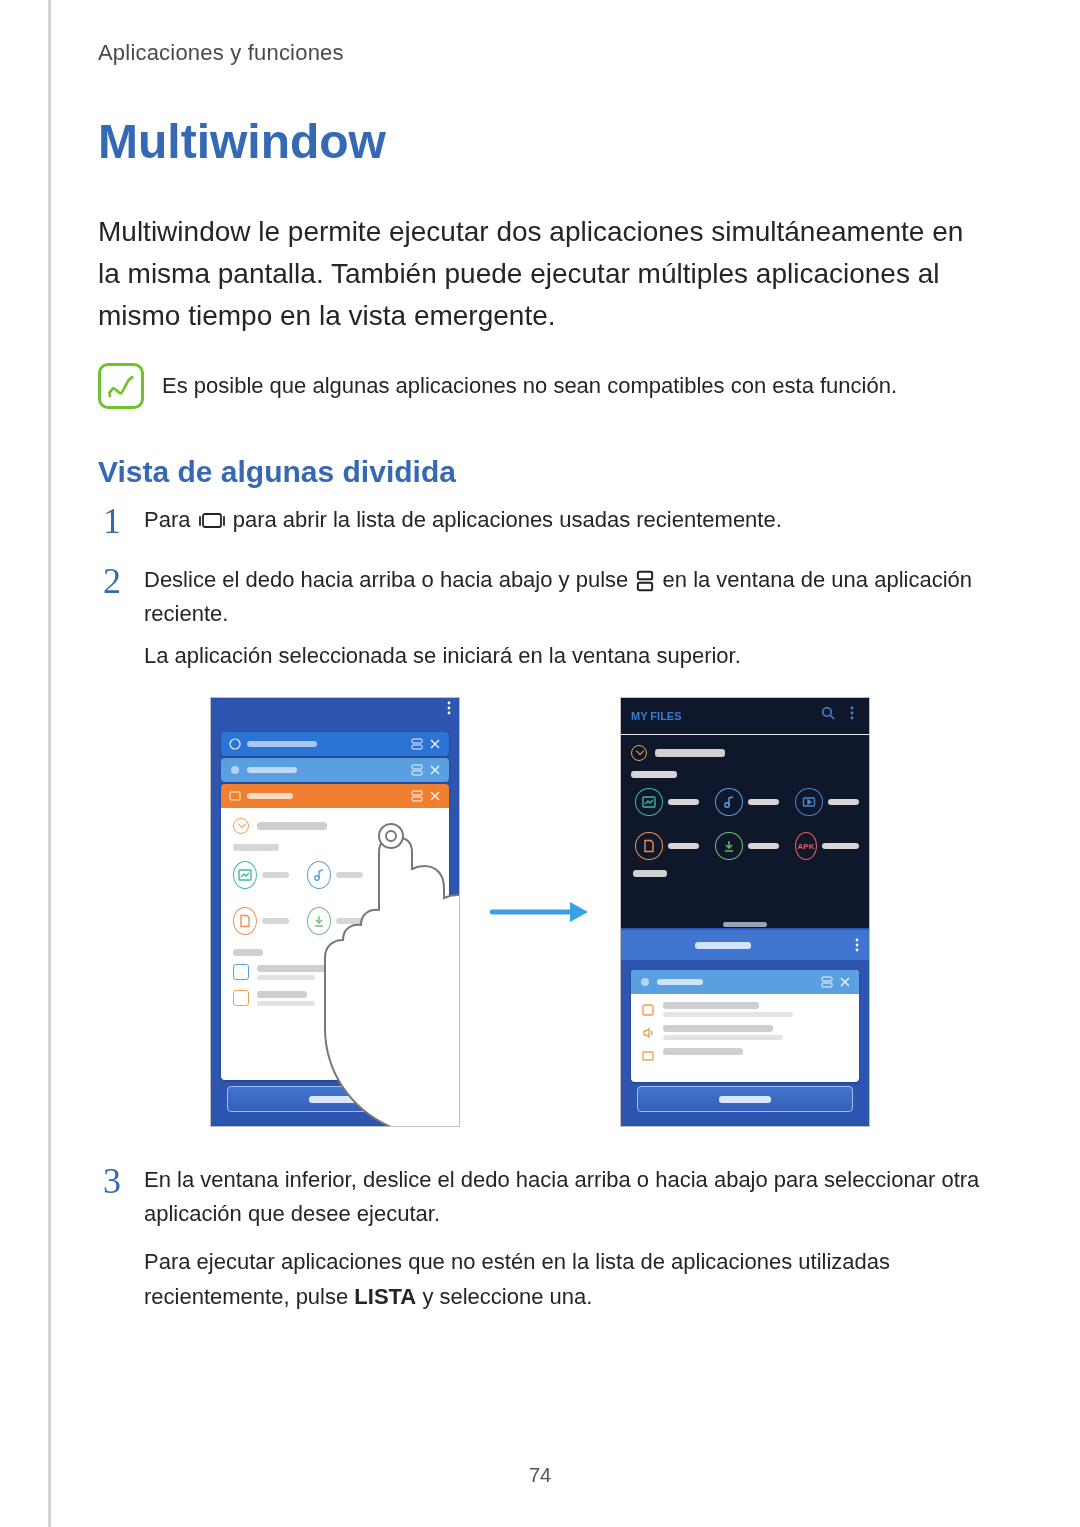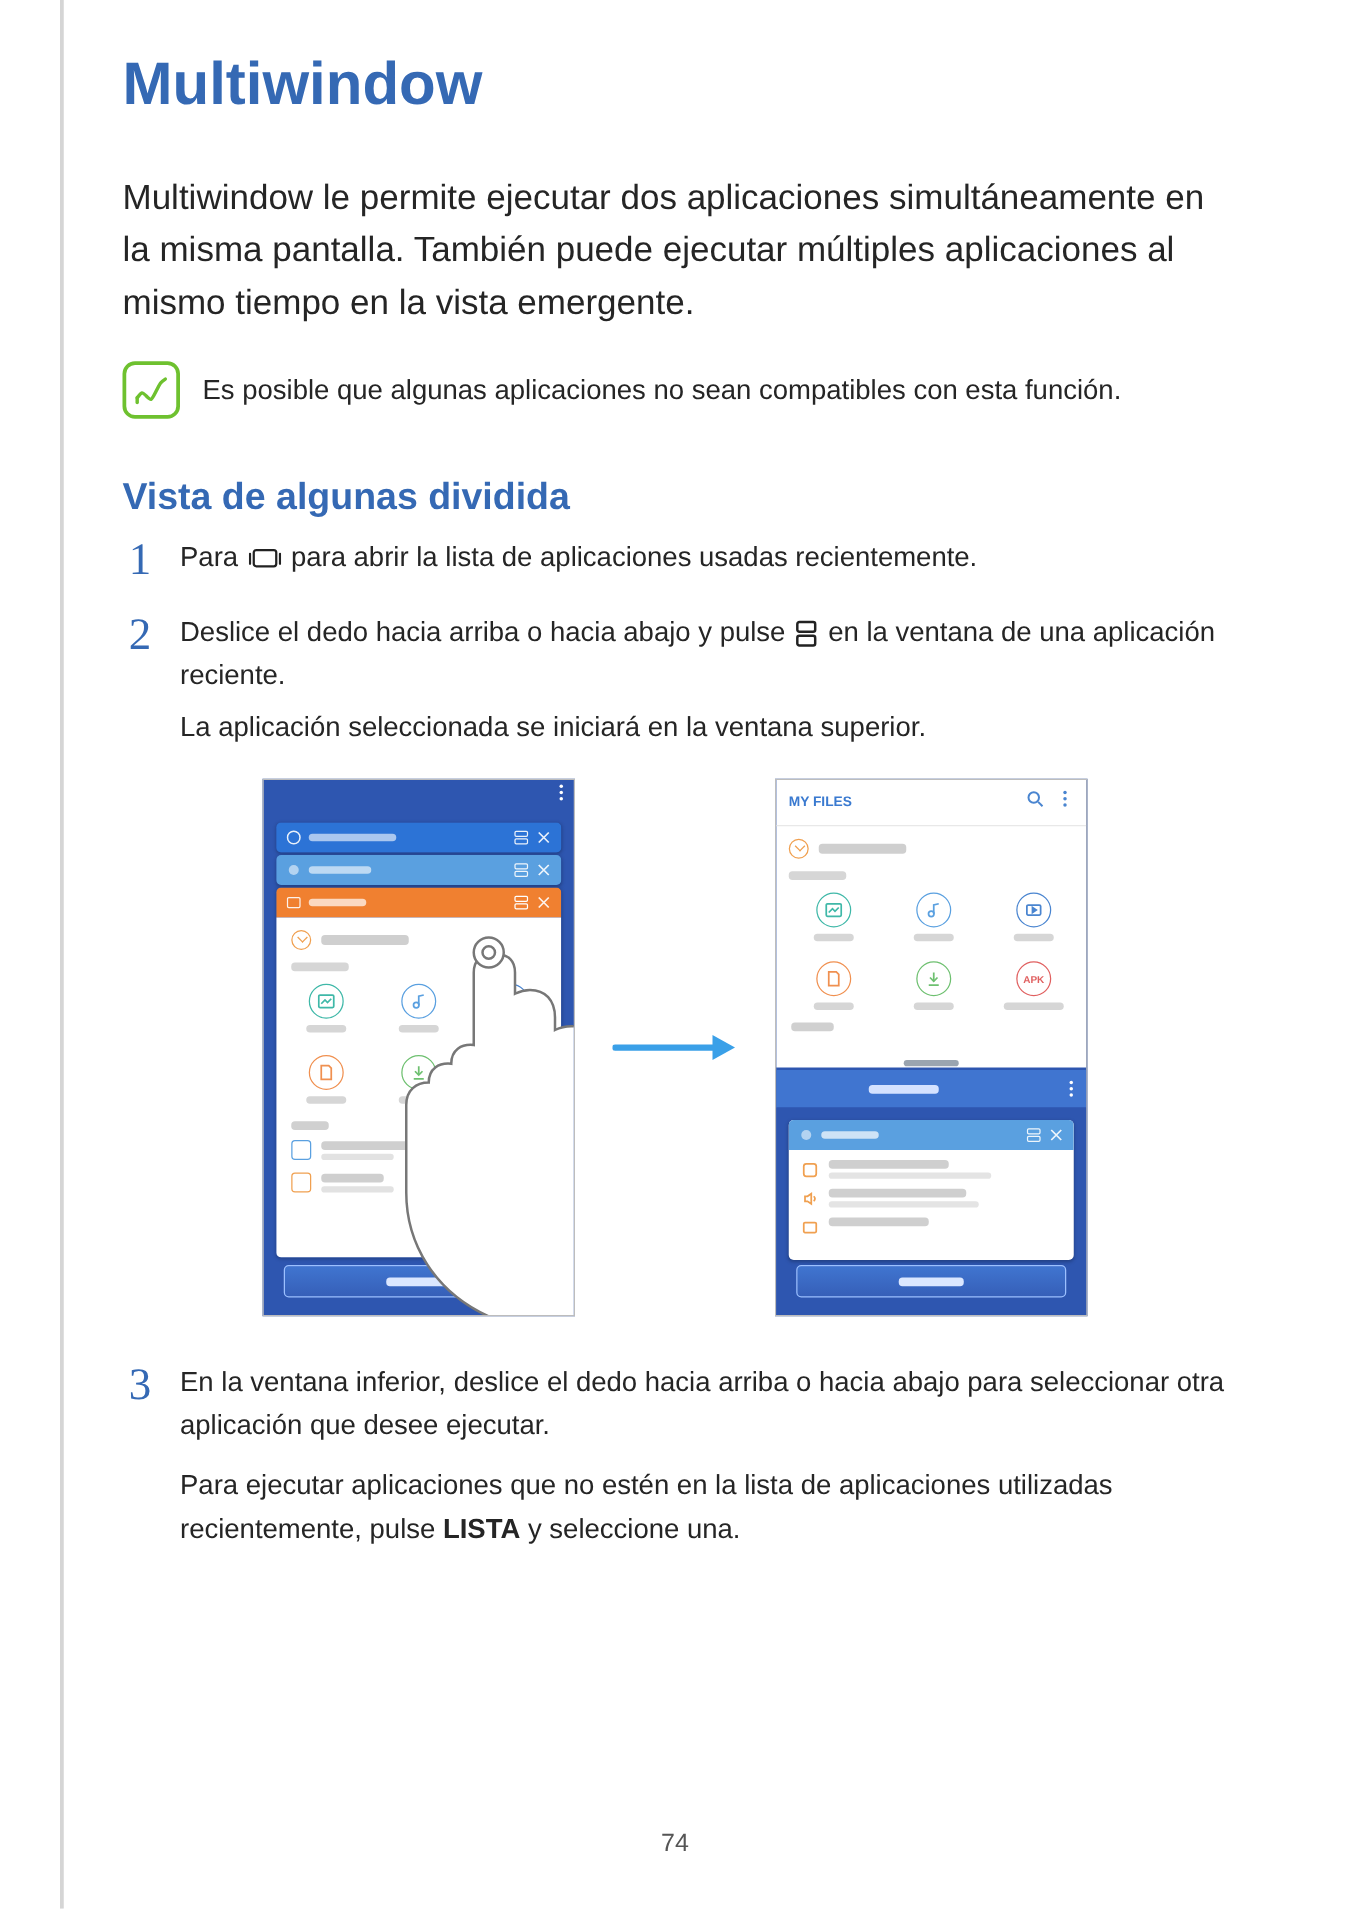--- a/index.html
+++ b/index.html
@@ -144,21 +144,21 @@
   .c2 .card-header{background:#5aa0e0;}
   .c3{top:86px;height:296px;}
   .c3 .card-header{background:#f08030;}
   .c3 .card-body-white{height:272px;padding:10px 12px;}
   .mf-row{display:flex;align-items:center;gap:8px;margin-bottom:10px;}
   .mf-clock{width:16px;height:16px;border:1.5px solid #f0a050;border-radius:50%;position:relative;}
   .mf-clock::after{content:"";position:absolute;left:50%;top:50%;width:5px;height:5px;border-left:1.5px solid #f0a050;border-bottom:1.5px solid #f0a050;transform:translate(-2px,-5px) rotate(-45deg);}
   .mf-label{height:8px;background:#cfcfcf;border-radius:3px;flex:0 0 70px;}
   .mf-cat{height:7px;width:46px;background:#d6d6d6;border-radius:3px;margin:4px 0 10px 0;}
   .mf-grid{display:flex;gap:18px;flex-wrap:wrap;}
-  .mf-cell{width:56px;display:flex;flex-direction:column;align-items:center;gap:5px;}
+  .mf-cell{width:56px;display:flex;align-items:center;gap:5px;}
   .mf-ico{width:28px;height:28px;border-radius:50%;border:1.5px solid;display:flex;align-items:center;justify-content:center;}
   .mf-ico svg{width:14px;height:14px;}
   .teal{border-color:#3fb8a8;color:#3fb8a8;}
   .blue{border-color:#5aa0e0;color:#5aa0e0;}
   .blue2{border-color:#4a85d0;color:#4a85d0;}
   .orange{border-color:#f09050;color:#f09050;}
   .green{border-color:#6ec070;color:#6ec070;}
   .red{border-color:#e06060;color:#e06060;font-size:8px;font-weight:700;}
   .mf-cap{height:6px;width:32px;background:#d6d6d6;border-radius:3px;}
   .mf-sec{height:7px;width:30px;background:#d0d0d0;border-radius:3px;margin:14px 0 8px 0;}
@@ -183,21 +183,21 @@
     width:210px;height:320px;
     pointer-events:none;
   }
 
   
   .arrow{width:100px;display:flex;align-items:center;justify-content:center;}
   .arrow svg{width:100px;height:28px;}
 
   
   .rp-top{
-    position:absolute;left:0;right:0;top:0;height:230px;background:#ffffff;
+    position:absolute;left:0;right:0;top:0;height:230px;background:#0f172a;
     padding:8px 10px;
   }
   .rp-title{font-size:11px;font-weight:700;color:#3a7ad0;}
   .rp-tools{position:absolute;right:10px;top:8px;display:flex;gap:10px;align-items:center;}
   .rp-tools svg{width:14px;height:14px;color:#4a85d0;}
   .rp-sep{height:1px;background:#e8e8e8;margin:10px -10px 10px -10px;}
   .rp-grid{display:flex;gap:16px;flex-wrap:wrap;padding-left:4px;}
   .rp-grid .mf-cell{width:64px;}
   .rp-sec{height:7px;width:34px;background:#d0d0d0;border-radius:3px;margin:10px 0 0 2px;}
   .rp-handle{
@@ -236,20 +236,21 @@
   }
   strong{font-weight:700;}
 </style>
 </head>
 <body>
 
 <div class="page-bind"></div>
 
 <div class="content">
 
+  <div class="breadcrumb">Aplicaciones y funciones</div>
 
   <h1 class="title">Multiwindow</h1>
 
 
   <p class="body">Multiwindow le permite ejecutar dos aplicaciones simultáneamente en la misma pantalla. También puede ejecutar múltiples aplicaciones al mismo tiempo en la vista emergente.</p>
 
   <div class="note-row">
     <div class="note-icon">
       <svg viewBox="0 0 24 24" fill="none" stroke="#6ec12f" stroke-width="2.2" stroke-linecap="round" stroke-linejoin="round">
         <path d="M3 17 C 6 13, 6 13, 9 16 C 12 19, 12 19, 15 13 C 18 7, 18 7, 21 5"></path>

